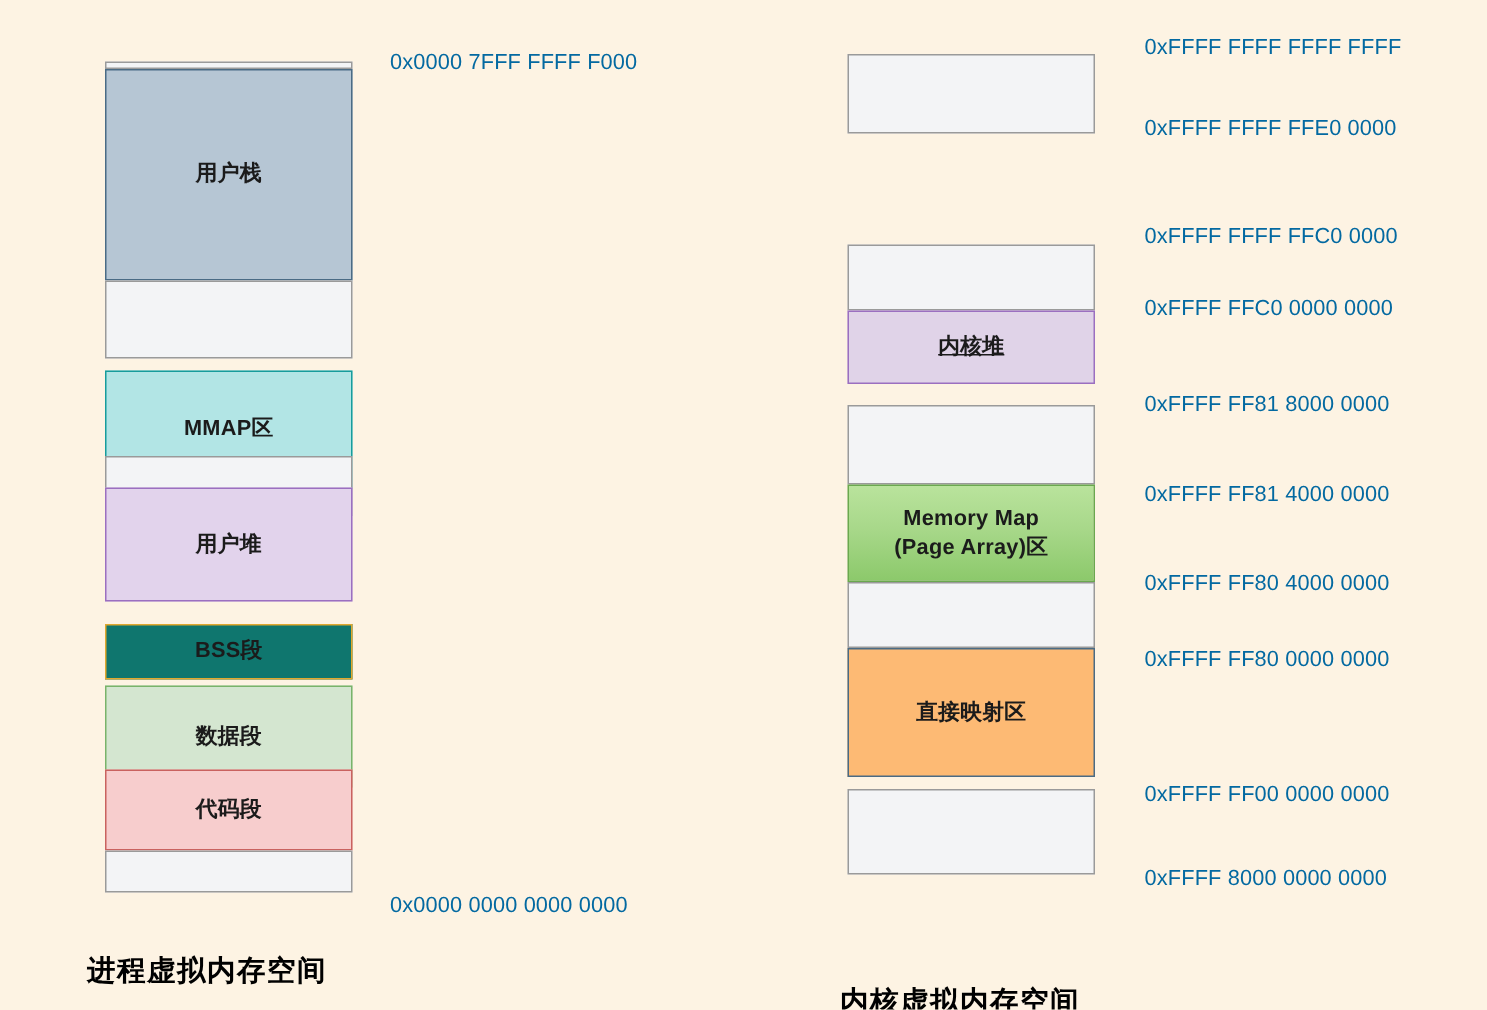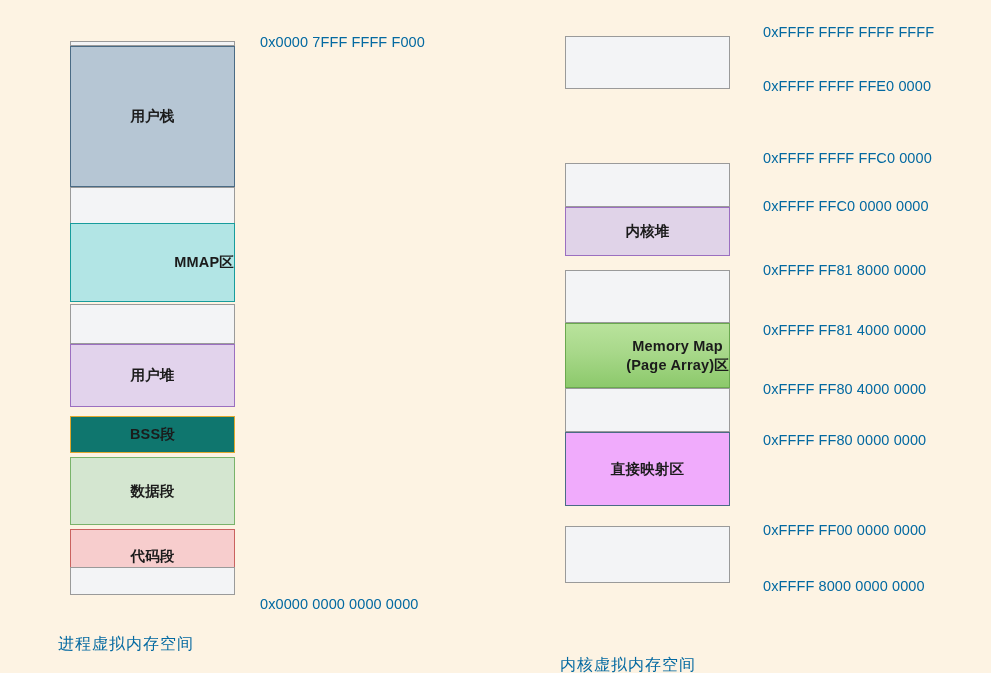--- a/index.html
+++ b/index.html
@@ -42,75 +42,75 @@
     font-size:14.5px;
     font-weight:normal;
     color:#0369a1;
     white-space:nowrap;
     letter-spacing:.1px;
   }
 
   
   .caption{
     position:absolute;
-    font-size:16px;
-    font-weight:normal;
-    color:#0369a1;
+    font-size:19px;
+    font-weight:bold;
+    color:#000000;
     white-space:nowrap;
     letter-spacing:1px;
   }
 </style>
 </head>
 <body>
 
 <div class="diagram">
 
   <div class="stackcol" id="process-col" style="left:70px;top:0;height:600px;">
       <div class="block gap" style="top: 41px; height: 5px;"></div>
       <div class="block" style="top: 46px; height: 141px; background: rgb(182, 198, 212); border: 1px solid rgb(74, 107, 133); text-align: center;">
         <span class="lbl">用户栈</span>
       </div>
       <div class="block gap" style="top: 187px; height: 52px;"></div>
-      <div class="block" style="top: 223px; height: 79px; background: rgb(178, 229, 229); border: 1px solid rgb(23, 156, 156); justify-content: flex-end;">
+      <div class="block" style="top: 247px; height: 79px; background: rgb(178, 229, 229); border: 1px solid rgb(23, 156, 156);">
         <span class="lbl">MMAP区</span>
       </div>
       <div class="block gap" style="top: 304px; height: 40px;"></div>
-      <div class="block" style="top: 344px; height: 63px; background: rgb(226, 211, 236); border: 1px solid rgb(155, 111, 192);">
+      <div class="block" style="top: 325px; height: 76px; background: rgb(226, 211, 236); border: 1px solid rgb(155, 111, 192);">
         <span class="lbl">用户堆</span>
       </div>
       <div class="block" style="top: 416px; height: 37px; background: #0f766e; border: 1px solid rgb(224, 168, 46);">
         <span class="lbl">BSS段</span>
       </div>
       <div class="block" style="top: 457px; height: 68px; background: rgb(212, 230, 208); border: 1px solid rgb(121, 179, 106);">
         <span class="lbl">数据段</span>
       </div>
-      <div class="block" style="top: 513px; height: 54px; background: rgb(247, 205, 205); border: 1px solid rgb(201, 98, 95); margin-top: 16px;">
+      <div class="block" style="top: 513px; height: 54px; background: rgb(247, 205, 205); border: 1px solid rgb(201, 98, 95);">
         <span class="lbl">代码段</span>
       </div>
       <div class="block gap" style="top: 567px; height: 28px;"></div>
     </div>
 
   <div class="addr" id="proc-top-addr" style="left:260px;top:34px;">0x0000 7FFF FFFF F000</div>
 
   <div class="addr" id="proc-bottom-addr" style="left:260px;top:580px;margin-top:16px;">0x0000 0000 0000 0000</div>
 
   <div class="caption" id="proc-caption" style="left:58px;top:634px;">进程虚拟内存空间</div>
 
   <div class="stackcol" id="kernel-col" style="left:565px;top:0;height:600px;">
       <div class="block gap" style="top: 36px; height: 53px;"></div>
       <div class="block gap" style="top: 163px; height: 44px;"></div>
-      <div class="block" style="top: 207px; height: 49px; background: rgb(224, 211, 232); border: 1px solid rgb(155, 111, 192);">
+      <div class="block" style="top: 207px; height: 49px; background: rgb(224, 211, 232); border: 1px solid rgb(155, 111, 192); text-decoration: underline;">
         <span class="lbl">内核堆</span>
       </div>
       <div class="block gap" style="top: 270px; height: 53px;"></div>
-      <div class="block" style="top: 323px; height: 65px; background: linear-gradient(rgb(185, 227, 156) 0%, rgb(168, 216, 138) 45%, rgb(140, 201, 107) 100%); border: 1px solid rgb(106, 168, 79); justify-content: flex-end;">
+      <div class="block" style="top: 323px; height: 65px; background: linear-gradient(rgb(185, 227, 156) 0%, rgb(168, 216, 138) 45%, rgb(140, 201, 107) 100%); border: 1px solid rgb(106, 168, 79);">
         <span class="lbl">Memory Map<br>(Page Array)区</span>
       </div>
       <div class="block gap" style="top: 388px; height: 44px;"></div>
-      <div class="block" style="top: 432px; height: 74px; background: #f0abfc; border: 1px solid rgb(74, 107, 133);">
+      <div class="block" style="top: 432px; height: 86px; background: #fdba74; border: 1px solid rgb(74, 107, 133);">
         <span class="lbl">直接映射区</span>
       </div>
       <div class="block gap" style="top: 526px; height: 57px;"></div>
     </div>
 
   <div id="kernel-addr-layer">
       <div class="addr" style="left: 763px; top: 24px;">0xFFFF FFFF FFFF FFFF</div>
       <div class="addr" style="left: 763px; top: 78px;">0xFFFF FFFF FFE0 0000</div>
       <div class="addr" style="left: 763px; top: 150px; text-align: right;">0xFFFF FFFF FFC0 0000</div>
       <div class="addr" style="left: 763px; top: 198px;">0xFFFF FFC0 0000 0000</div>

